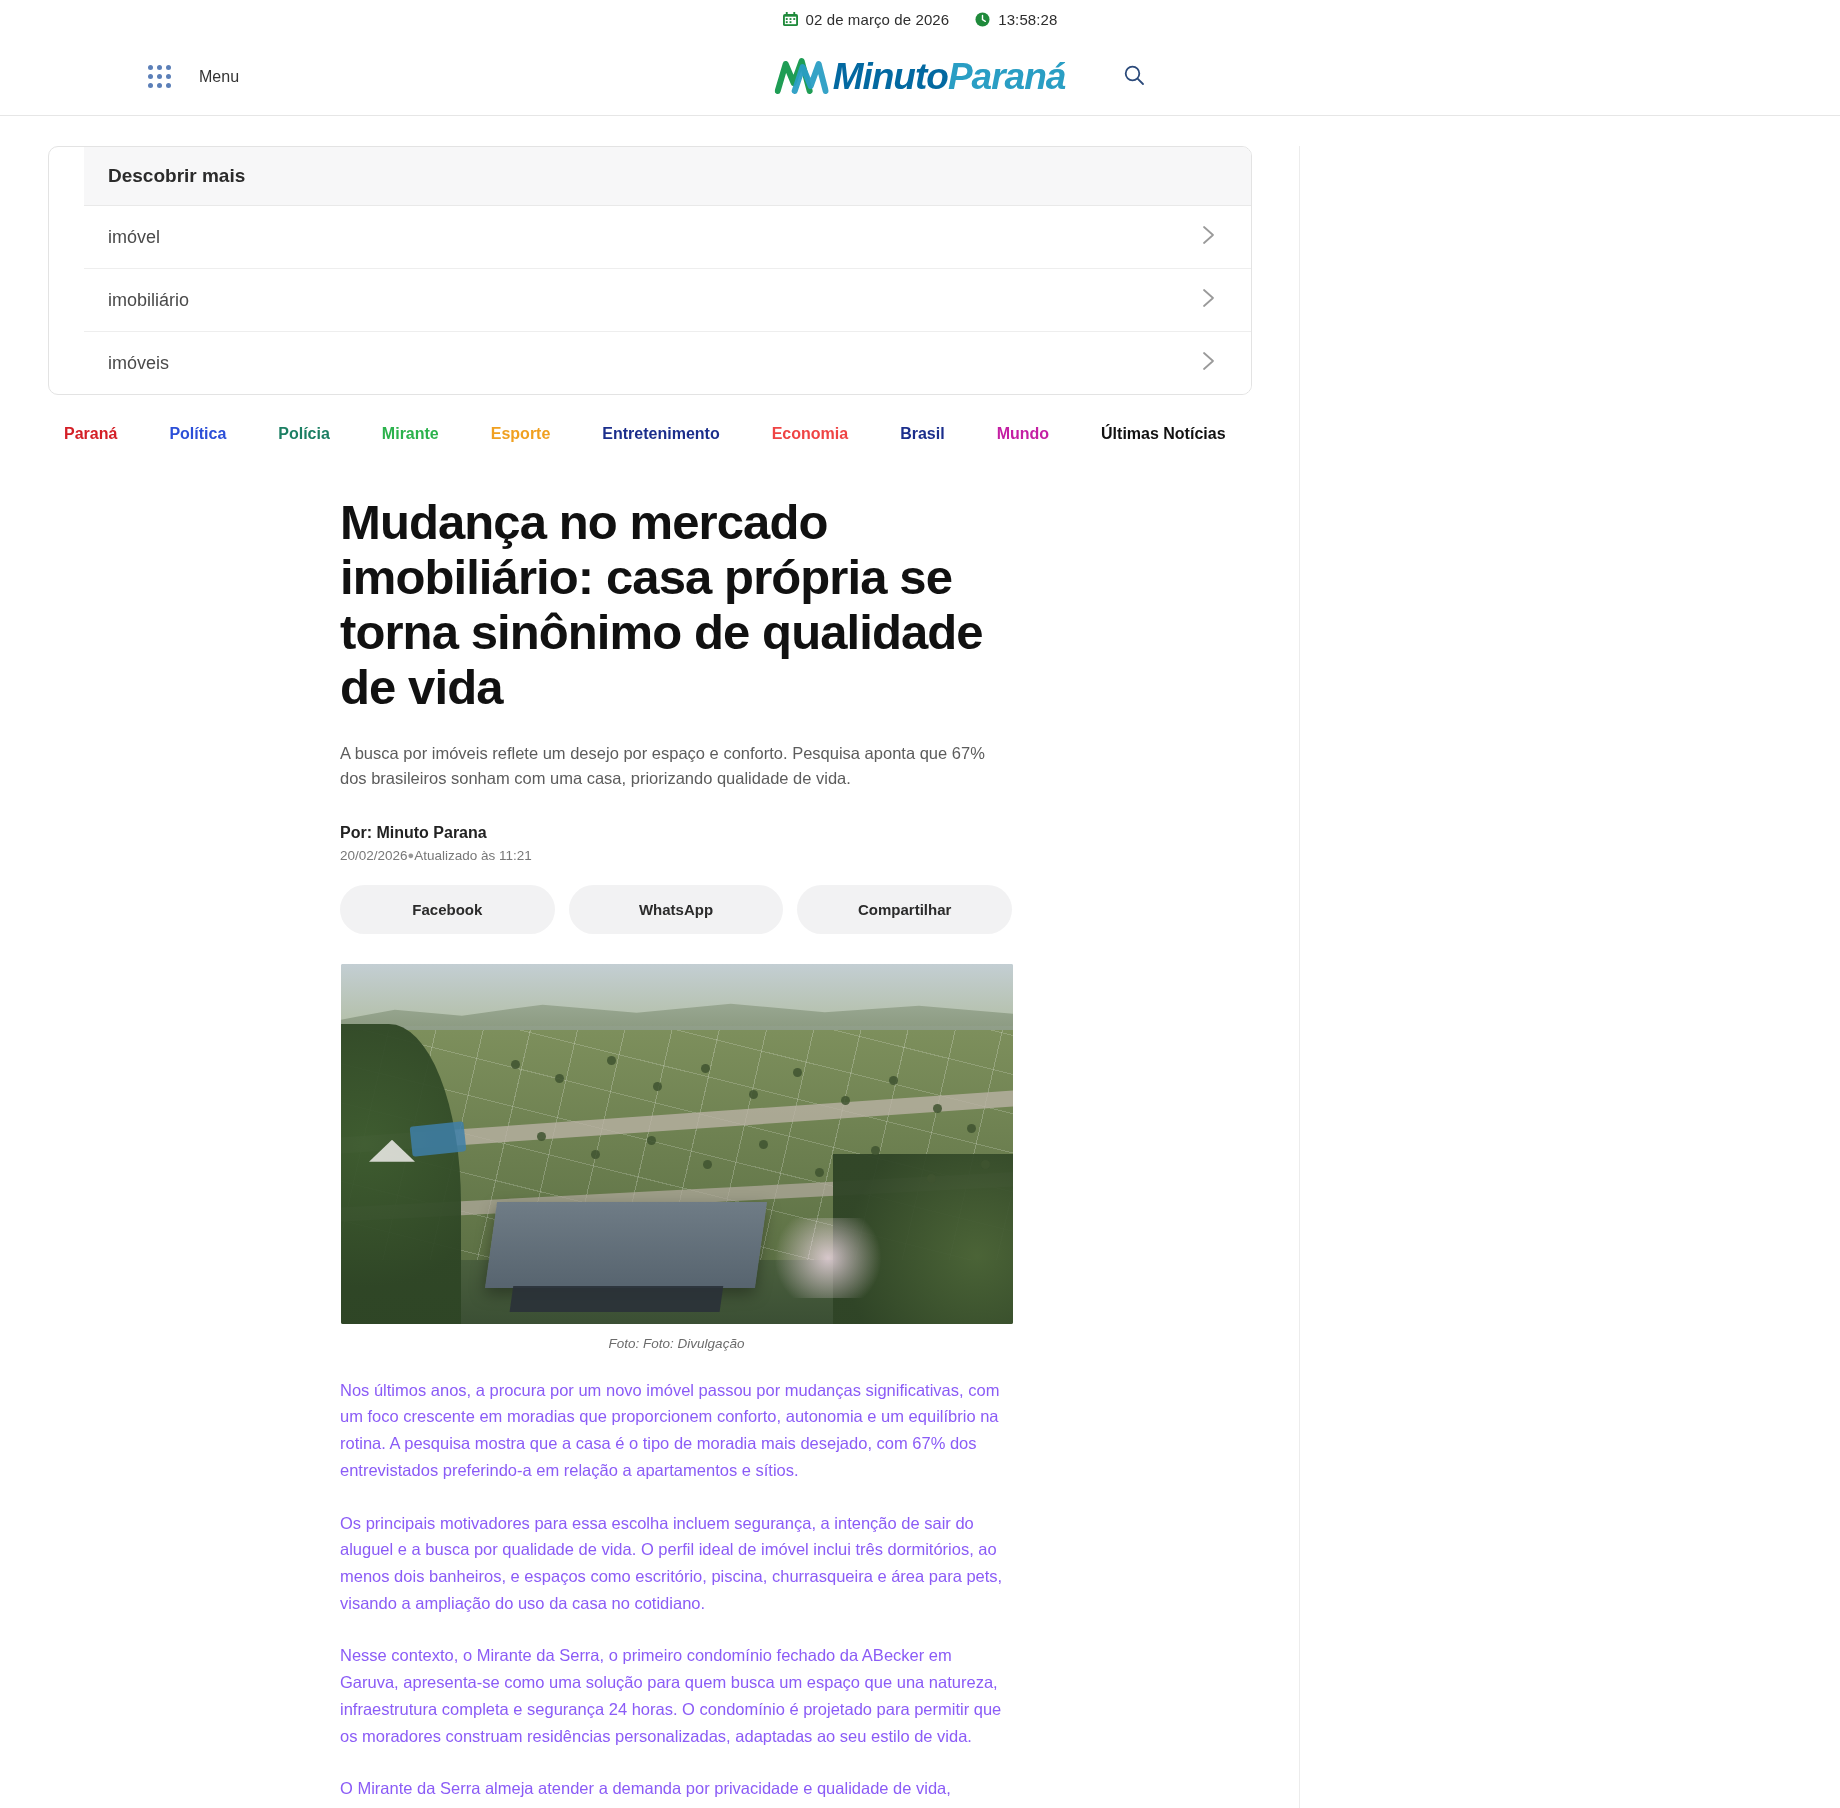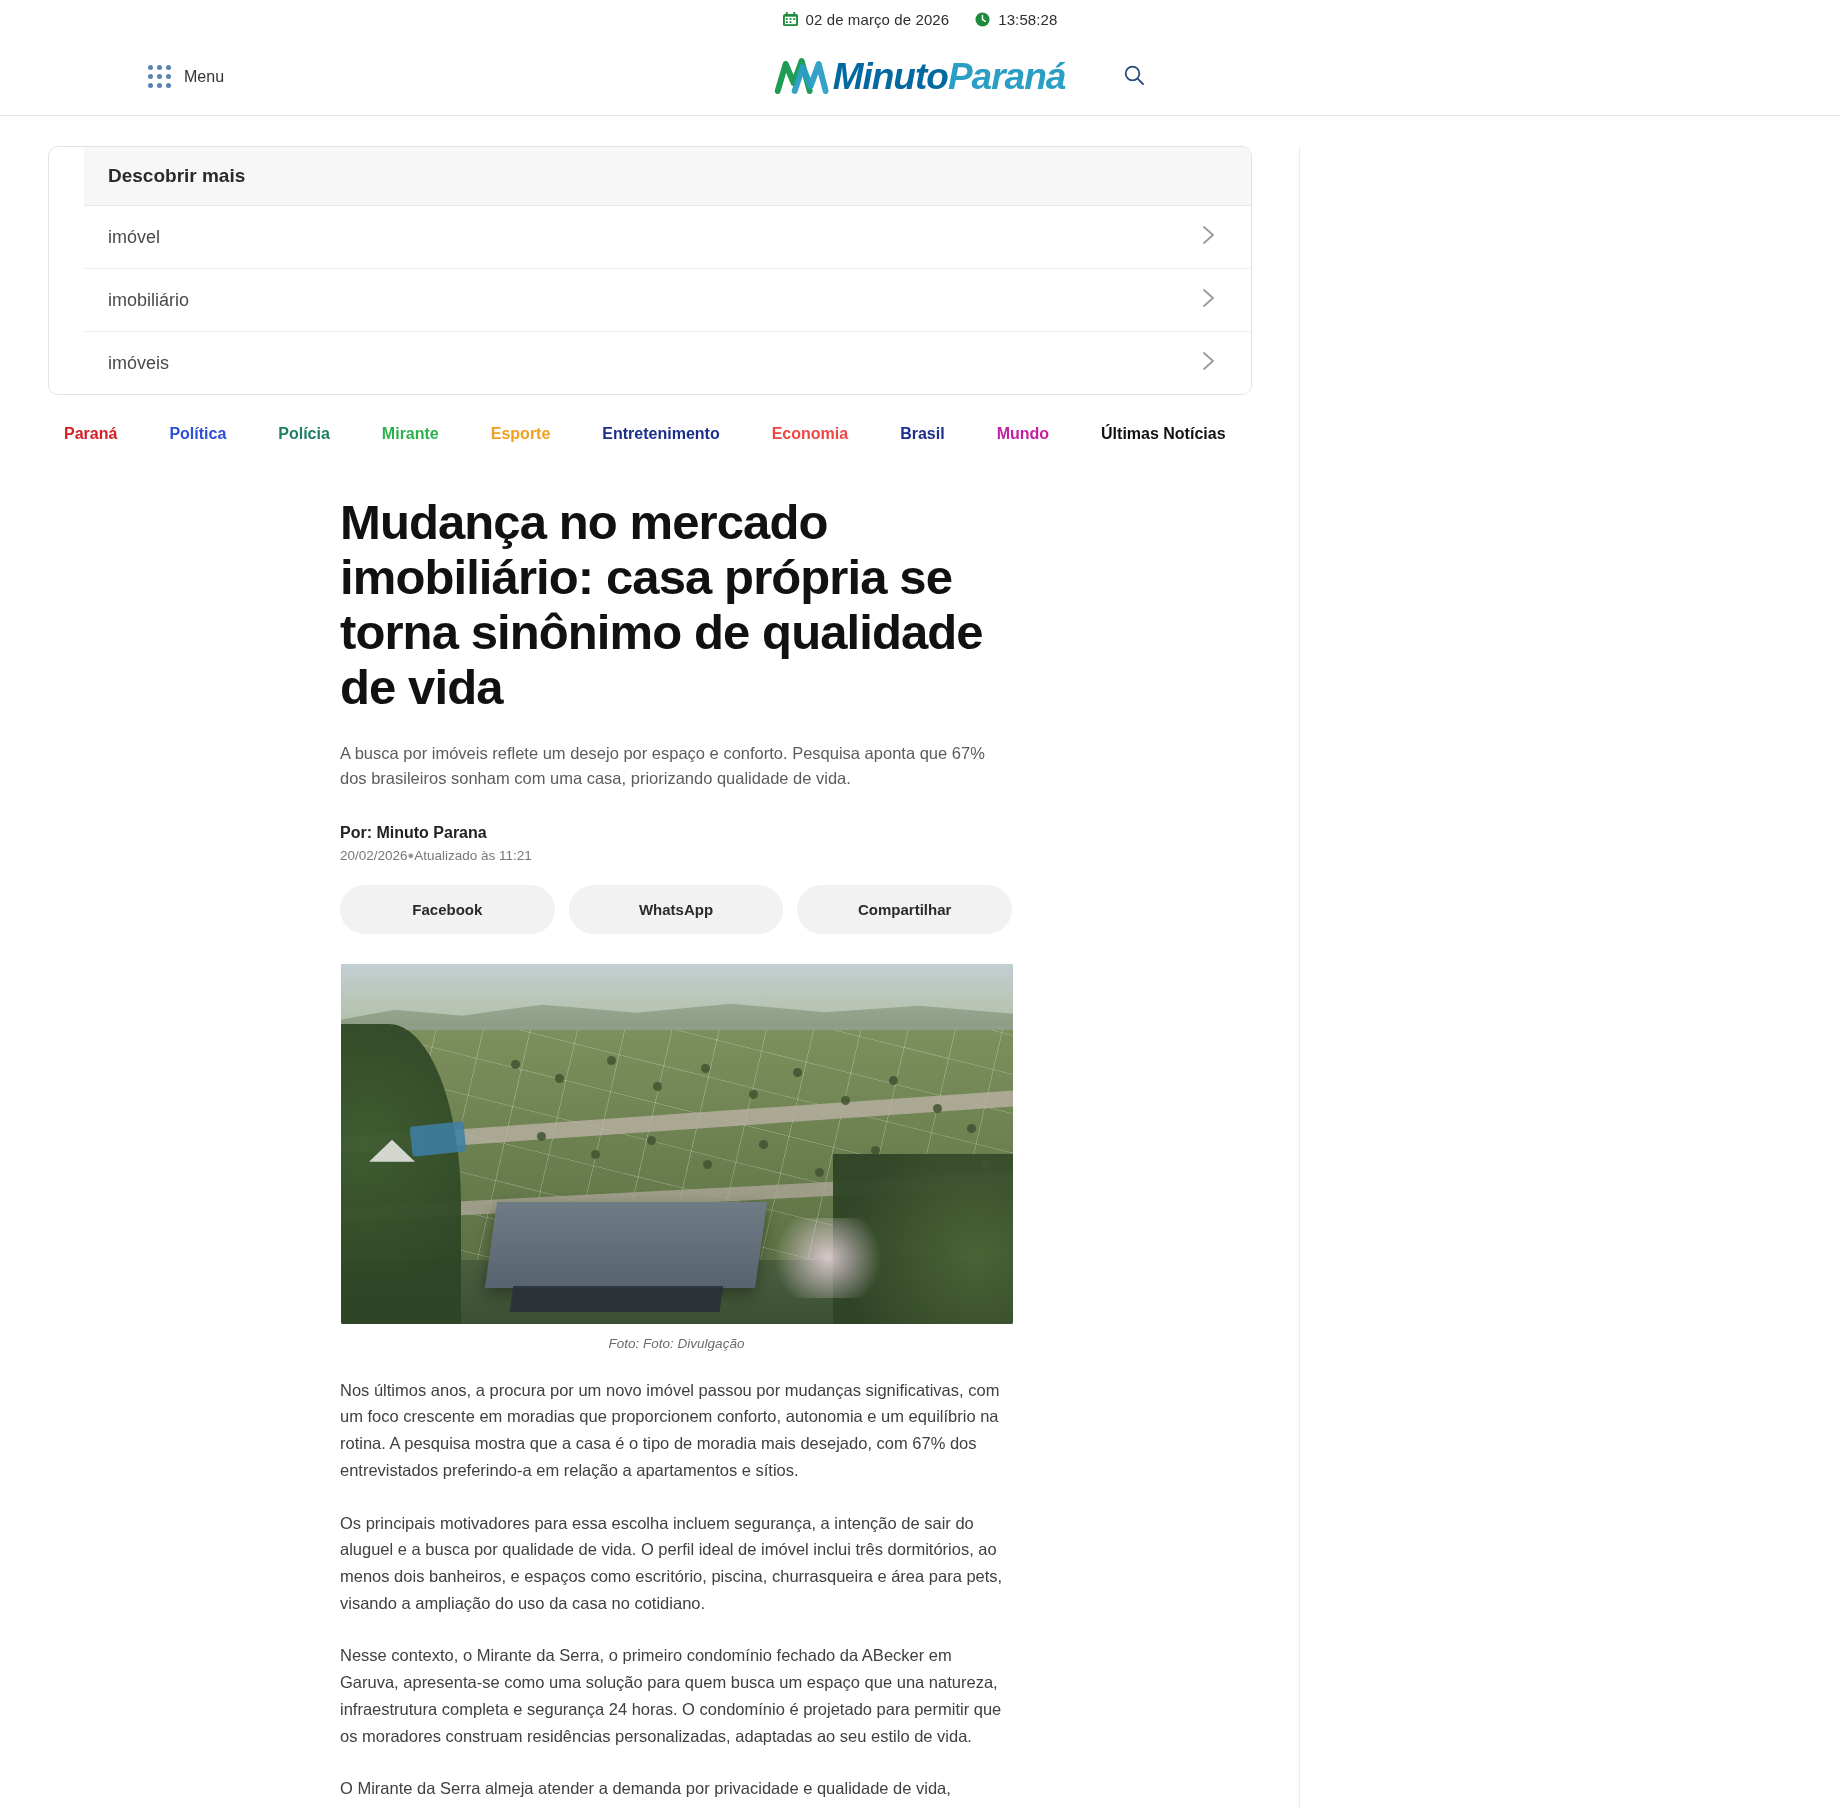--- a/index.html
+++ b/index.html
@@ -39,21 +39,21 @@
     display: flex;
     align-items: center;
     position: relative;
     background: #fff;
   }
   .menu-wrap {
     position: absolute;
     left: 148px;
     display: flex;
     align-items: center;
-    gap: 13px;
+    gap: 28px;
     cursor: pointer;
   }
   .grid-ico {
     display: grid;
     grid-template-columns: repeat(3, 5px);
     grid-template-rows: repeat(3, 5px);
     gap: 4px;
   }
   .grid-ico i {
     width: 5px; height: 5px;
@@ -306,21 +306,21 @@
     text-align: center;
     font-size: 13.5px;
     font-style: italic;
     color: #6b6b6b;
     padding-top: 12px;
   }
 
   .body p {
     font-size: 16.5px;
     line-height: 1.62;
-    color: #404040;
+    color: #8b5cf6;
     margin: 8px 0 26px 0;
   }
 </style>
 </head>
 <body>
 
 <div class="topbar">
   <span class="ico cal-ico">
     <svg width="15" height="15" viewBox="0 0 16 16" fill="#1f8a3b">
         <rect x="0" y="2" width="16" height="13" rx="2"></rect>

